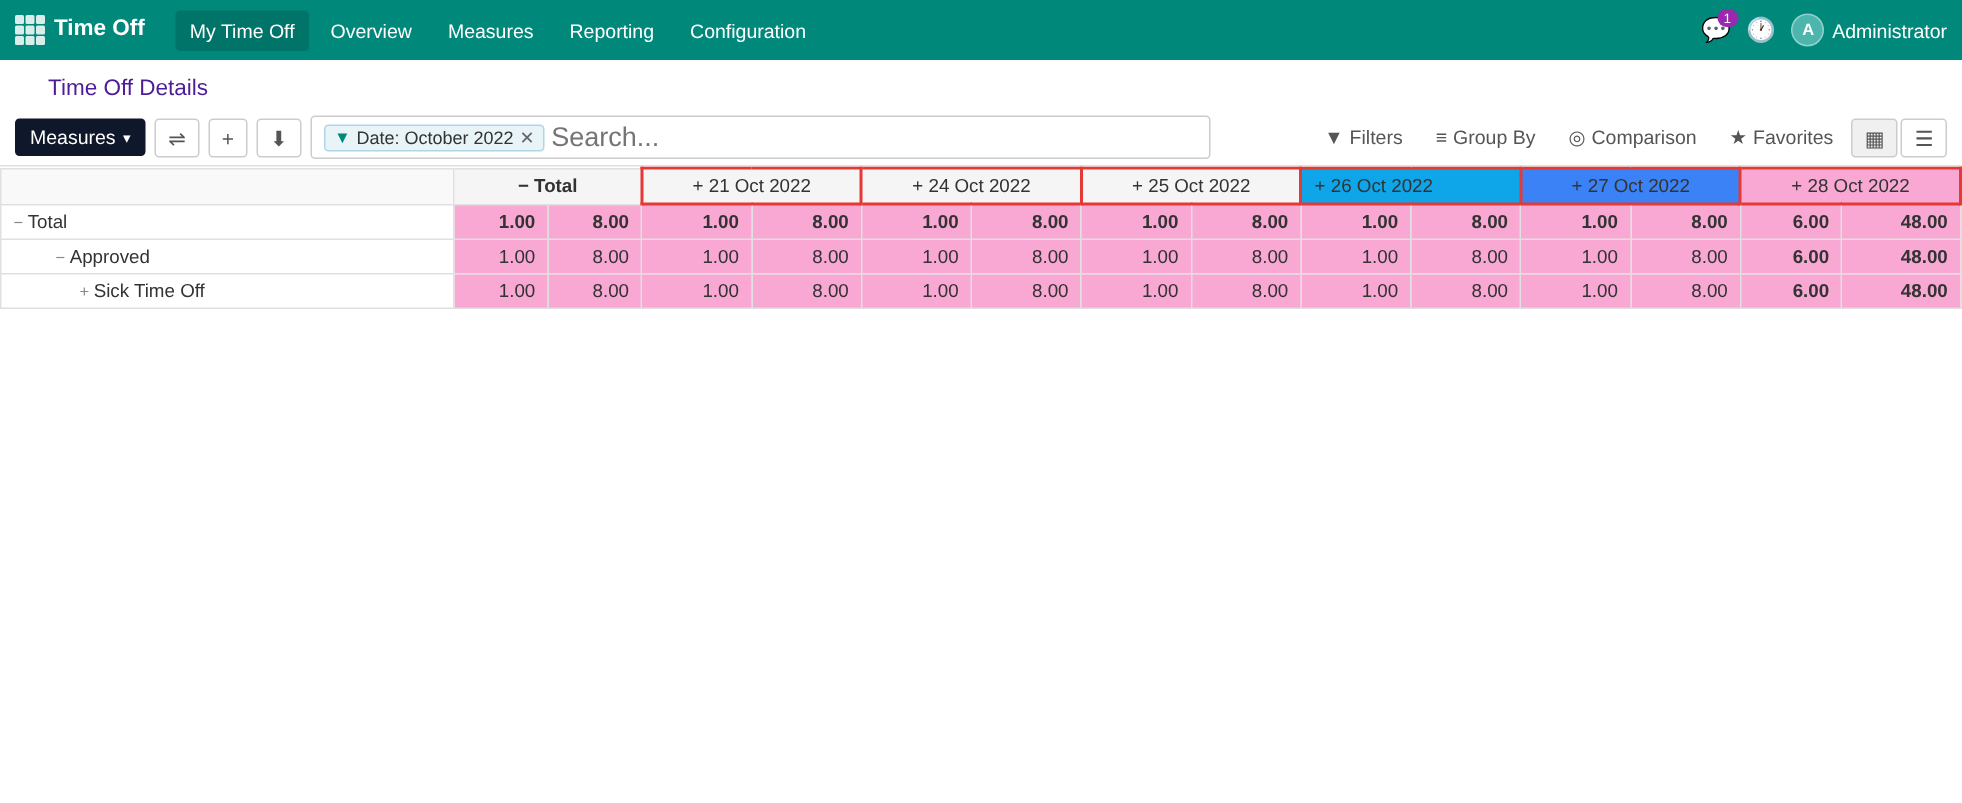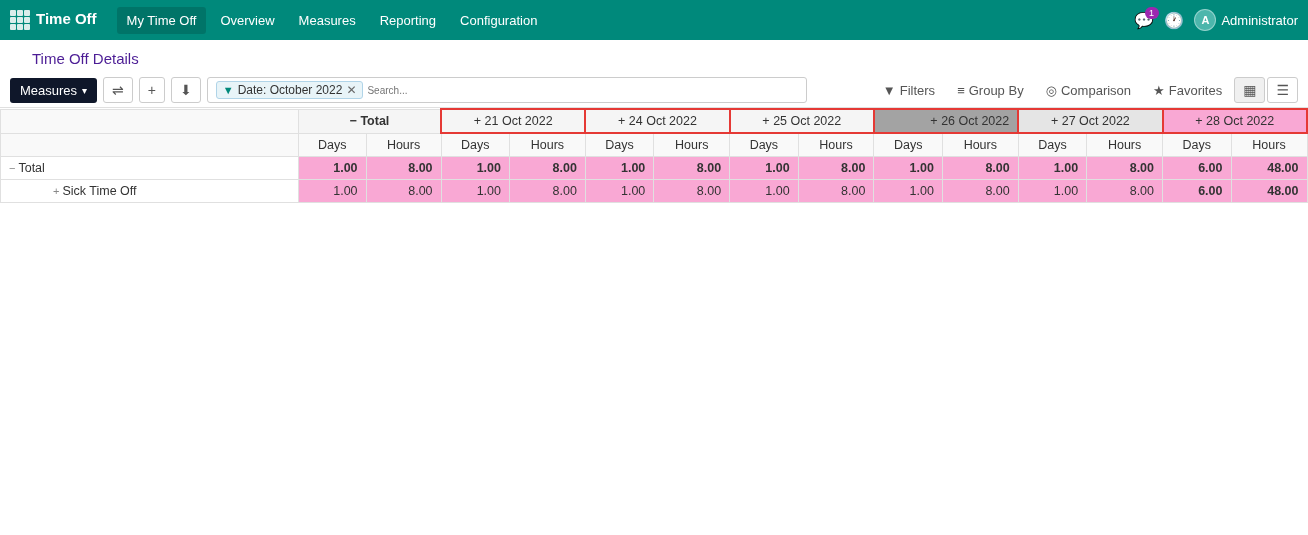--- a/index.html
+++ b/index.html
@@ -190,21 +190,21 @@
       align-items: center;
       gap: 4px;
       margin-right: 4px;
       white-space: nowrap;
     }
     .search-tag .filter-icon { color: #00897b; font-size: 11px; }
     .search-tag .remove-tag { cursor: pointer; color: #666; font-size: 12px; }
     .search-input {
       border: none;
       outline: none;
-      font-size: 10px;
+      font-size: 18px;
       flex: 1;
       min-width: 80px;
     }
 
     
     .table-area {
       overflow-x: auto;
       position: relative;
     }
     .pivot-table {
@@ -373,74 +373,67 @@
             <span>21 Oct 2022</span>
           </td>
           <td colspan="2" class="date-group-header" style="text-align:center; font-weight:500; background:#f5f5f5;">
             <span>+</span>
             <span>24 Oct 2022</span>
           </td>
           <td colspan="2" class="date-group-header" style="text-align:center; font-weight:500; background:#f5f5f5;">
             <span>+</span>
             <span>25 Oct 2022</span>
           </td>
-          <td colspan="2" class="date-group-header" style="text-align:right; font-weight:500; background:#a3a3a3;">
+          <td colspan="2" class="date-group-header" style="text-align:left; font-weight:500; background:#0ea5e9;">
             <span>+</span>
             <span>26 Oct 2022</span>
           </td>
-          <td colspan="2" class="date-group-header" style="text-align:center; font-weight:500; background:#e5e5e5;">
+          <td colspan="2" class="date-group-header" style="text-align:center; font-weight:500; background:#3b82f6;">
             <span>+</span>
             <span>27 Oct 2022</span>
           </td>
           <td colspan="2" class="date-group-header" style="text-align:center; font-weight:500; background:#f9a8d4;">
             <span>+</span>
             <span>28 Oct 2022</span>
           </td>
         </tr>
 
-        <tr>
-          <th style="text-align:left; background:#f9f9f9;"></th>
-
-          <th>Days</th>
-          <th>Hours</th>
-
-          <th>Days</th>
-          <th>Hours</th>
-
-          <th>Days</th>
-          <th>Hours</th>
-
-          <th>Days</th>
-          <th>Hours</th>
-
-          <th>Days</th>
-          <th>Hours</th>
-
-          <th>Days</th>
-          <th>Hours</th>
-
-          <th>Days</th>
-          <th>Hours</th>
-        </tr>
       </thead>
       <tbody id="pivot-body">
       <tr class="data-row">
             <td class="label-cell"><span class="minus-icon">−</span>Total</td>
             <td class="bold-val">1.00</td>
             <td class="bold-val">8.00</td>
             <td class="bold-val">1.00</td>
             <td class="bold-val">8.00</td>
             <td class="bold-val">1.00</td>
             <td class="bold-val">8.00</td>
             <td class="bold-val">1.00</td>
             <td class="bold-val">8.00</td>
             <td class="bold-val">1.00</td>
             <td class="bold-val">8.00</td>
             <td class="bold-val">1.00</td>
             <td class="bold-val">8.00</td>
+            <td class="bold-val">6.00</td>
+            <td class="bold-val">48.00</td>
+          </tr>
+          <tr class="data-row">
+            <td class="label-cell indent-2"><span class="minus-icon">−</span>Approved</td>
+            <td>1.00</td>
+            <td>8.00</td>
+            <td>1.00</td>
+            <td>8.00</td>
+            <td>1.00</td>
+            <td>8.00</td>
+            <td>1.00</td>
+            <td>8.00</td>
+            <td>1.00</td>
+            <td>8.00</td>
+            <td>1.00</td>
+            <td>8.00</td>
             <td class="bold-val">6.00</td>
             <td class="bold-val">48.00</td>
           </tr>
           <tr class="data-row">
             <td class="label-cell indent-3"><span class="plus-icon">+</span>Sick Time Off</td>
             <td>1.00</td>
             <td>8.00</td>
             <td>1.00</td>
             <td>8.00</td>
             <td>1.00</td>

